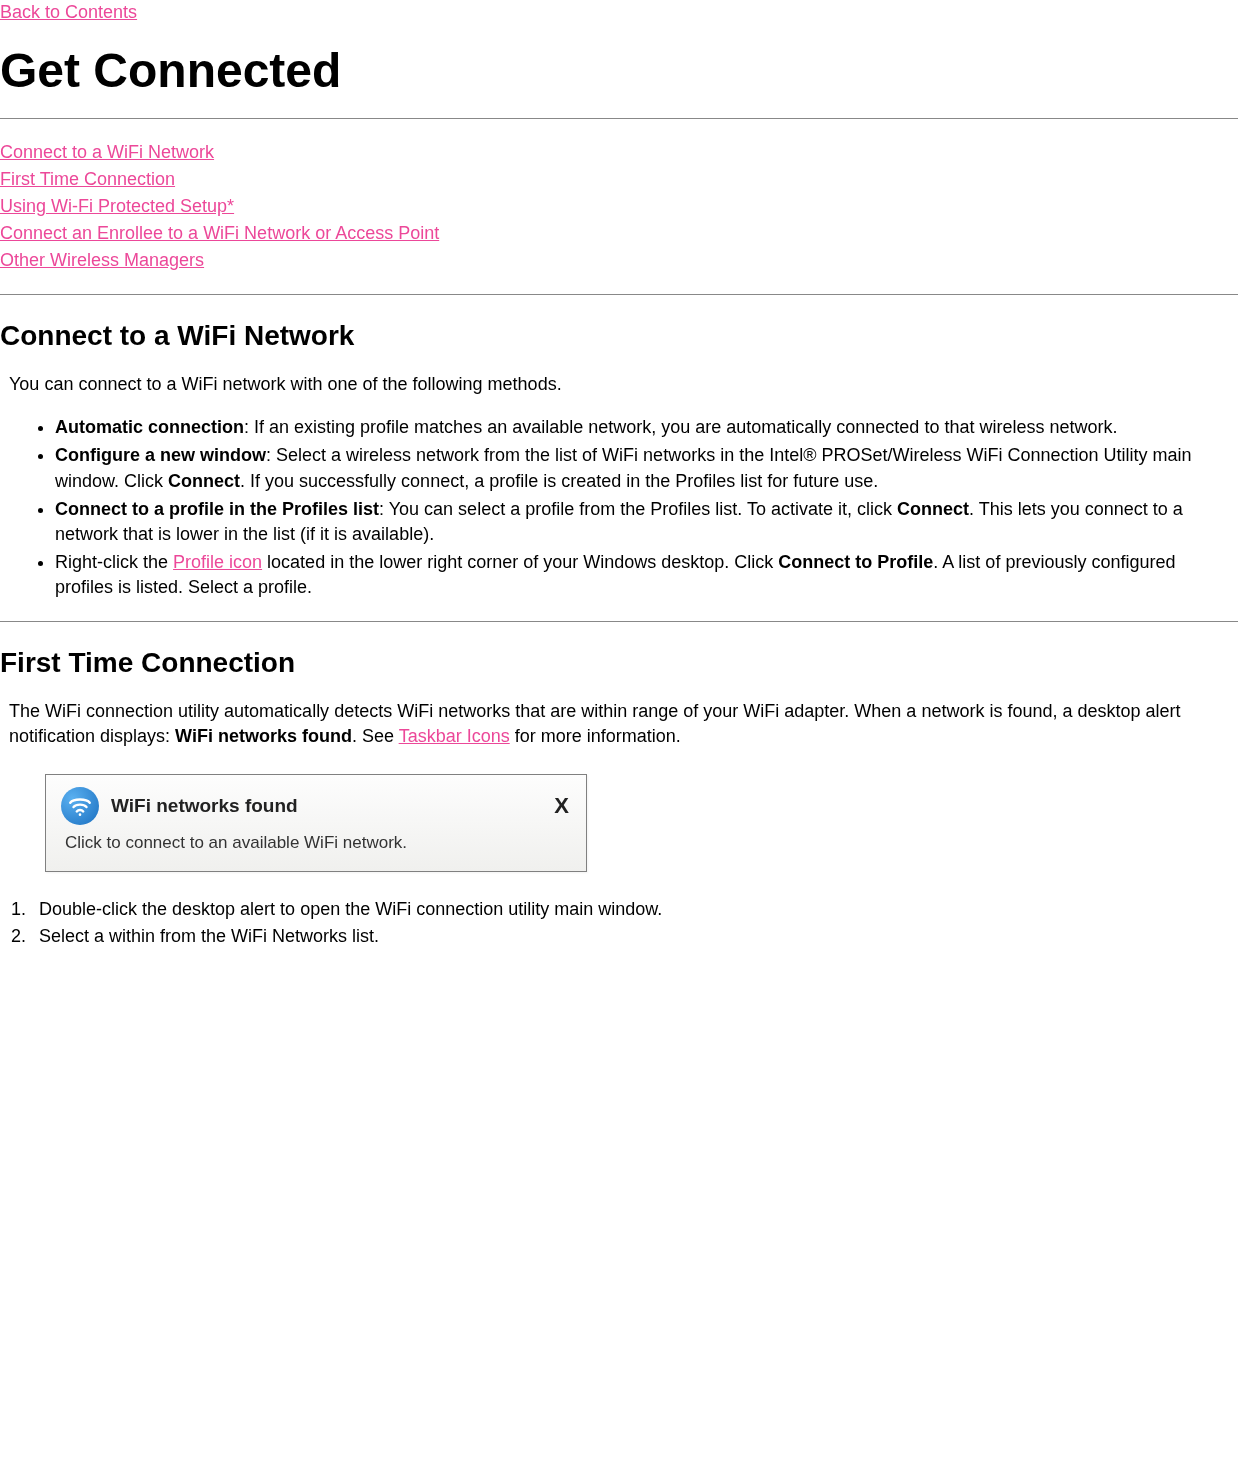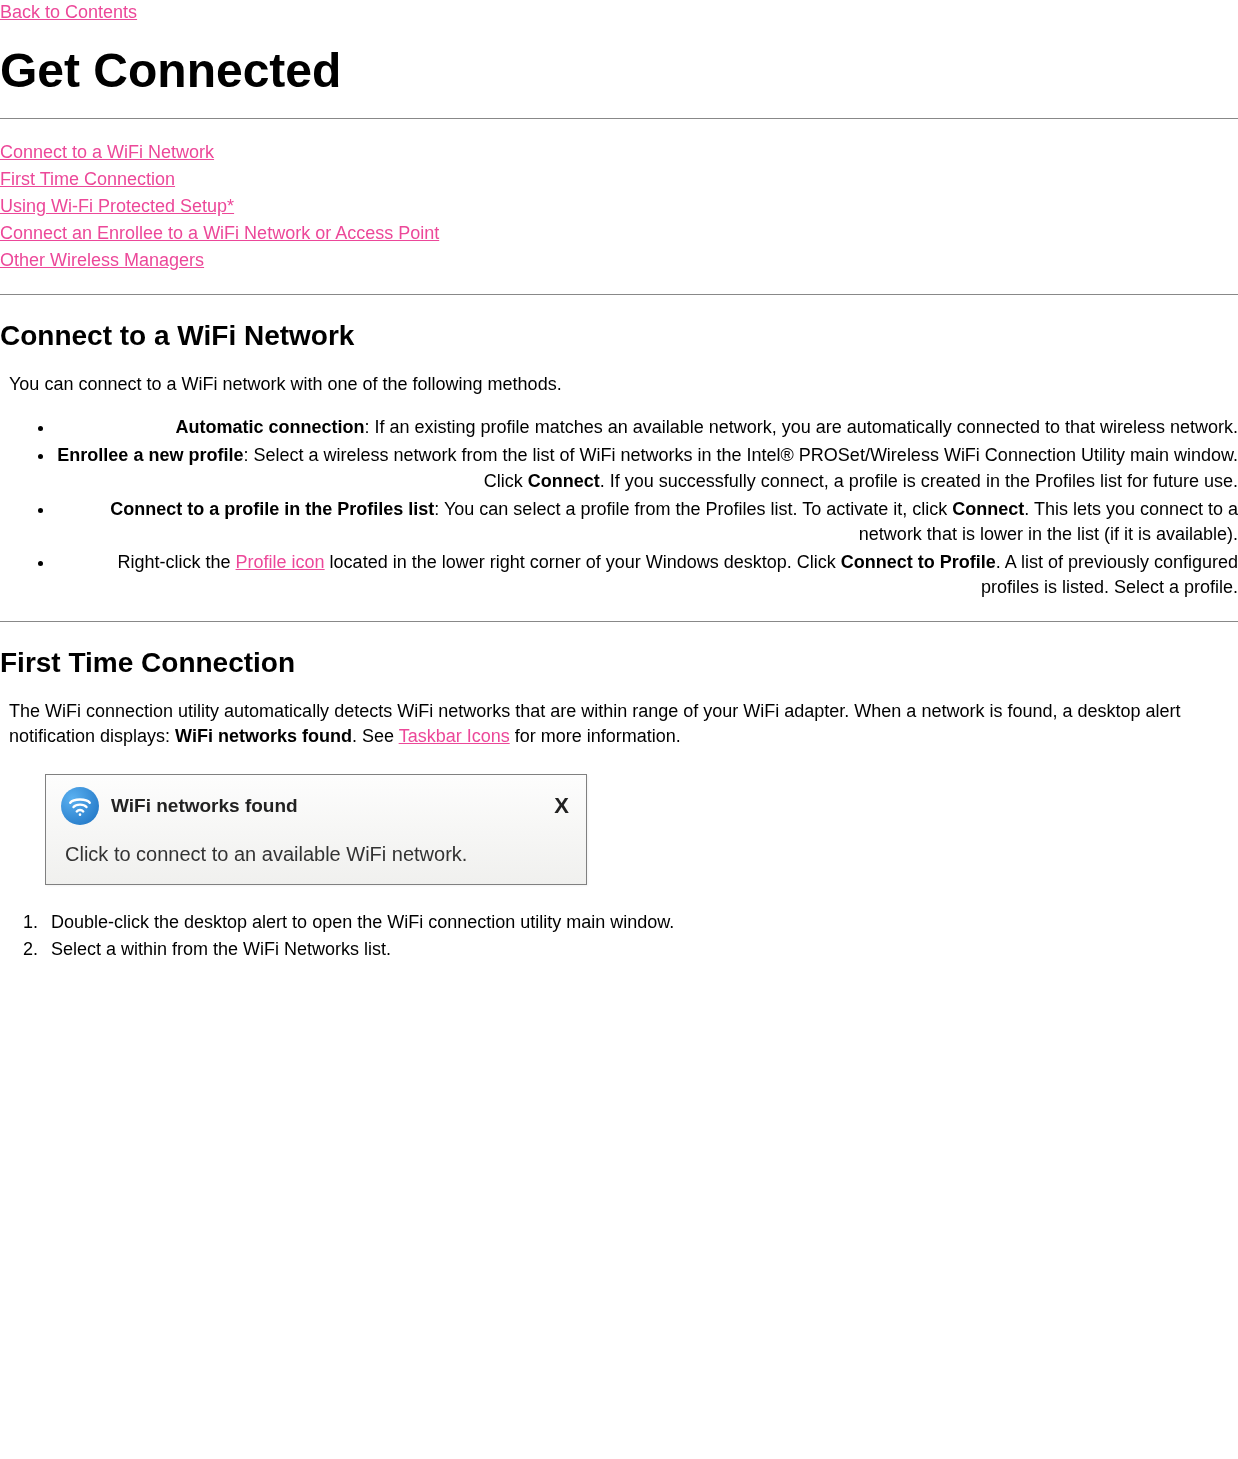--- a/index.html
+++ b/index.html
@@ -38,28 +38,27 @@
     }
     p {
       line-height: 1.4;
       margin: 18px 0;
       padding-left: 9px;
     }
     ul.bullets {
       list-style-type: disc;
       padding-left: 55px;
       margin: 15px 0;
-      text-align: right;
     }
     ul.bullets li {
       line-height: 1.4;
       margin-bottom: 3px;
     }
     ol.numbers {
-      padding-left: 43px;
+      padding-left: 31px;
       margin: 15px 0;
     }
     ol.numbers li {
       line-height: 1.4;
       margin-bottom: 2px;
       padding-left: 8px;
     }
     .bold {
       font-weight: bold;
     }
@@ -105,23 +104,23 @@
     .close-x {
       font-family: Arial, sans-serif;
       font-weight: bold;
       font-size: 22px;
       color: #222;
       cursor: default;
       padding-right: 2px;
     }
     .notification-body {
       font-family: Tahoma, "Segoe UI", sans-serif;
-      font-size: 20px;
+      font-size: 17px;
       color: #333;
-      margin-top: 18px;
+      margin-top: 8px;
       margin-left: 4px;
     }
     .spacer-top {
       height: 2px;
     }
   </style>
 </head>
 <body>
 
 
@@ -146,21 +145,21 @@
 
 <h2>Connect to a WiFi Network</h2>
 
 <p>You can connect to a WiFi network with one of the following methods.</p>
 
 <ul class="bullets">
   <li>
     <span class="bold">Automatic connection</span><span>: If an existing profile matches an available network, you are automatically connected to that wireless network.</span>
   </li>
   <li>
-    <span class="bold">Enrollee a new profile</span><span>: Select a wireless network from the list of WiFi networks in the Intel® PROSet/Wireless WiFi Connection Utility main window. Click </span><span class="bold">Connect</span><span>. If you successfully connect, a profile is created in the Profiles list for future use.</span>
+    <span class="bold">Configure a new window</span><span>: Select a wireless network from the list of WiFi networks in the Intel® PROSet/Wireless WiFi Connection Utility main window. Click </span><span class="bold">Connect</span><span>. If you successfully connect, a profile is created in the Profiles list for future use.</span>
   </li>
   <li>
     <span class="bold">Connect to a profile in the Profiles list</span><span>: You can select a profile from the Profiles list. To activate it, click </span><span class="bold">Connect</span><span>. This lets you connect to a network that is lower in the list (if it is available).</span>
   </li>
   <li>
     <span>Right-click the </span><a href="#">Profile icon</a><span> located in the lower right corner of your Windows desktop. Click </span><span class="bold">Connect to Profile</span><span>. A list of previously configured profiles is listed. Select a profile.</span>
   </li>
 </ul>
 
 <hr>

